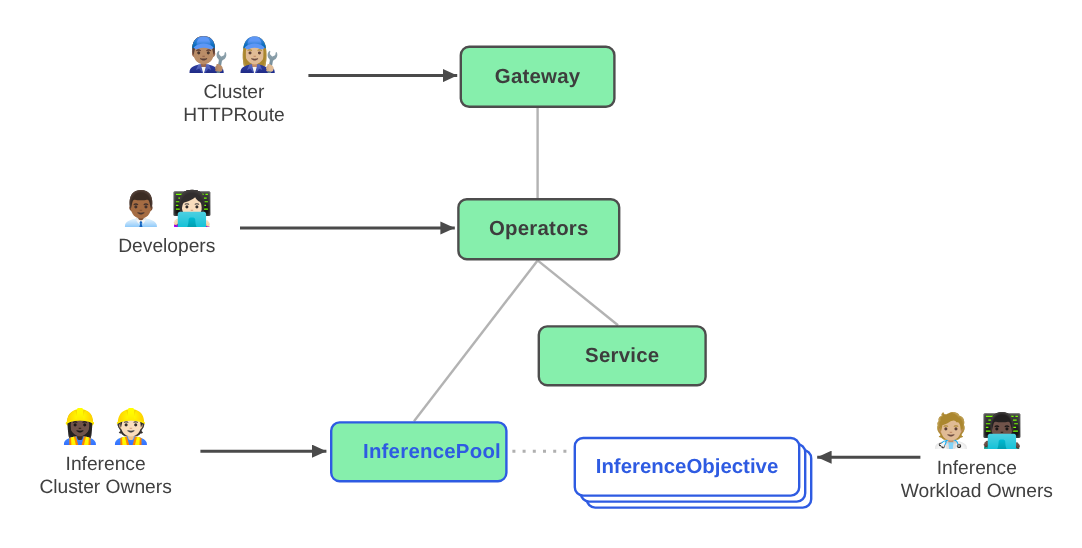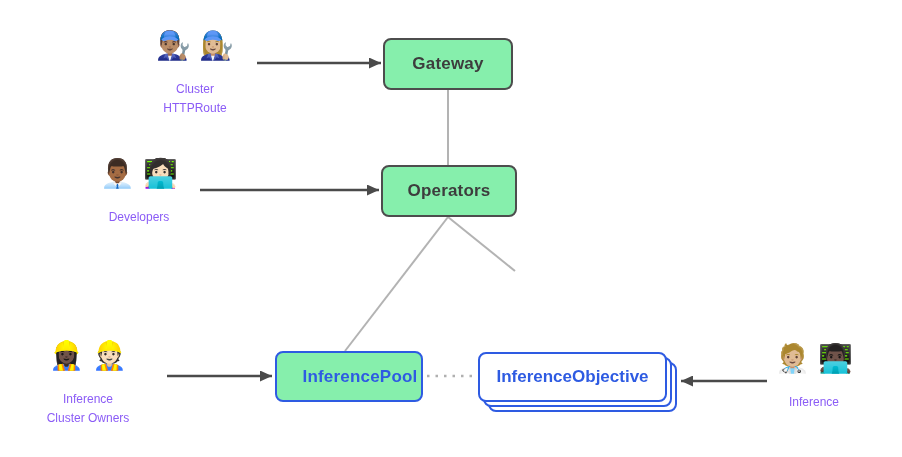--- a/index.html
+++ b/index.html
@@ -23,21 +23,21 @@
     border-radius:8px; box-sizing:border-box;
   }
   .stack .front {
     position:absolute; left:0; top:0; display:flex; align-items:center; justify-content:center;
     background:#ffffff; border:2.5px solid #2e5be2; border-radius:8px;
     font-weight:bold; font-size:17px; color:#2e5be2; box-sizing:border-box;
   }
 
   .persona { position:absolute; width:170px; text-align:center; z-index:1; }
   .persona .emoji { font-size:28px; line-height:44px; white-space:nowrap; }
-  .persona .plabel { font-size:12px; line-height:19px; color:#8b5cf6; margin-top:12px; }
+  .persona .plabel { font-size:16px; line-height:19px; color:#404040; margin-top:0; }
 </style>
 </head>
 <body>
 
 <div class="canvas">
 
   <svg class="wires" width="902" height="457" viewBox="0 0 902 457">
     <defs>
       <marker id="ah" markerWidth="13" markerHeight="11" refX="12" refY="5.5" orient="auto" markerUnits="userSpaceOnUse">
         <path d="M0,0 L12,5.5 L0,11 Z" fill="#4a4a4a"></path>
@@ -75,29 +75,31 @@
     <div class="plabel">
       <div>Inference</div>
       <div>Cluster Owners</div>
     </div>
   </div>
 
   <div class="persona" style="left:729px; top:337px;">
     <div class="emoji">🧑🏼‍⚕️ 👨🏿‍💻</div>
     <div class="plabel">
       <div>Inference</div>
+      <div>Workload Owners</div>
     </div>
   </div>
 
   <div class="node" style="left:383px; top:38px;  width:130px; height:52px;">Gateway</div>
 
   <div class="node" style="left:381px; top:165px; width:136px; height:52px;">Operators</div>
 
+  <div class="node" style="left:448px; top:271px; width:141px; height:51px;">Service</div>
 
   <div class="node ext" style="left:275px; top:351px; width:148px; height:51px;padding-left:22px;">InferencePool</div>
 
-  <div class="stack" style="left:478px; top:352px; width:189px; height:50px;">
+  <div class="stack" style="left:478px; top:364px; width:189px; height:50px;">
     <div class="layer" style="left:10px; top:10px; width:189px; height:50px;"></div>
     <div class="layer" style="left:5px; top:5px; width:189px; height:50px;"></div>
     <div class="front" style="width:189px; height:50px;">InferenceObjective</div>
   </div>
 
 </div>
 
 </body></html>

